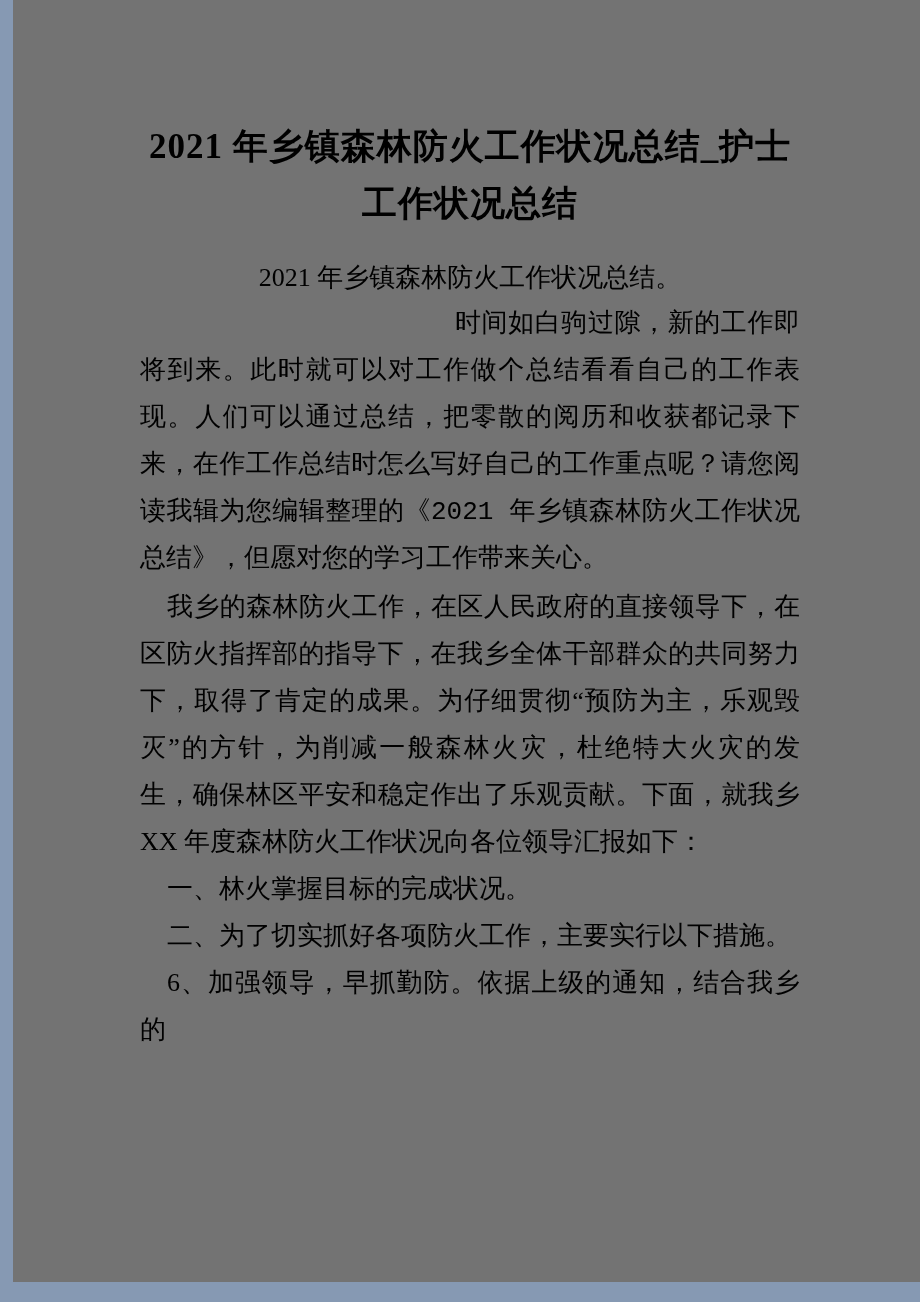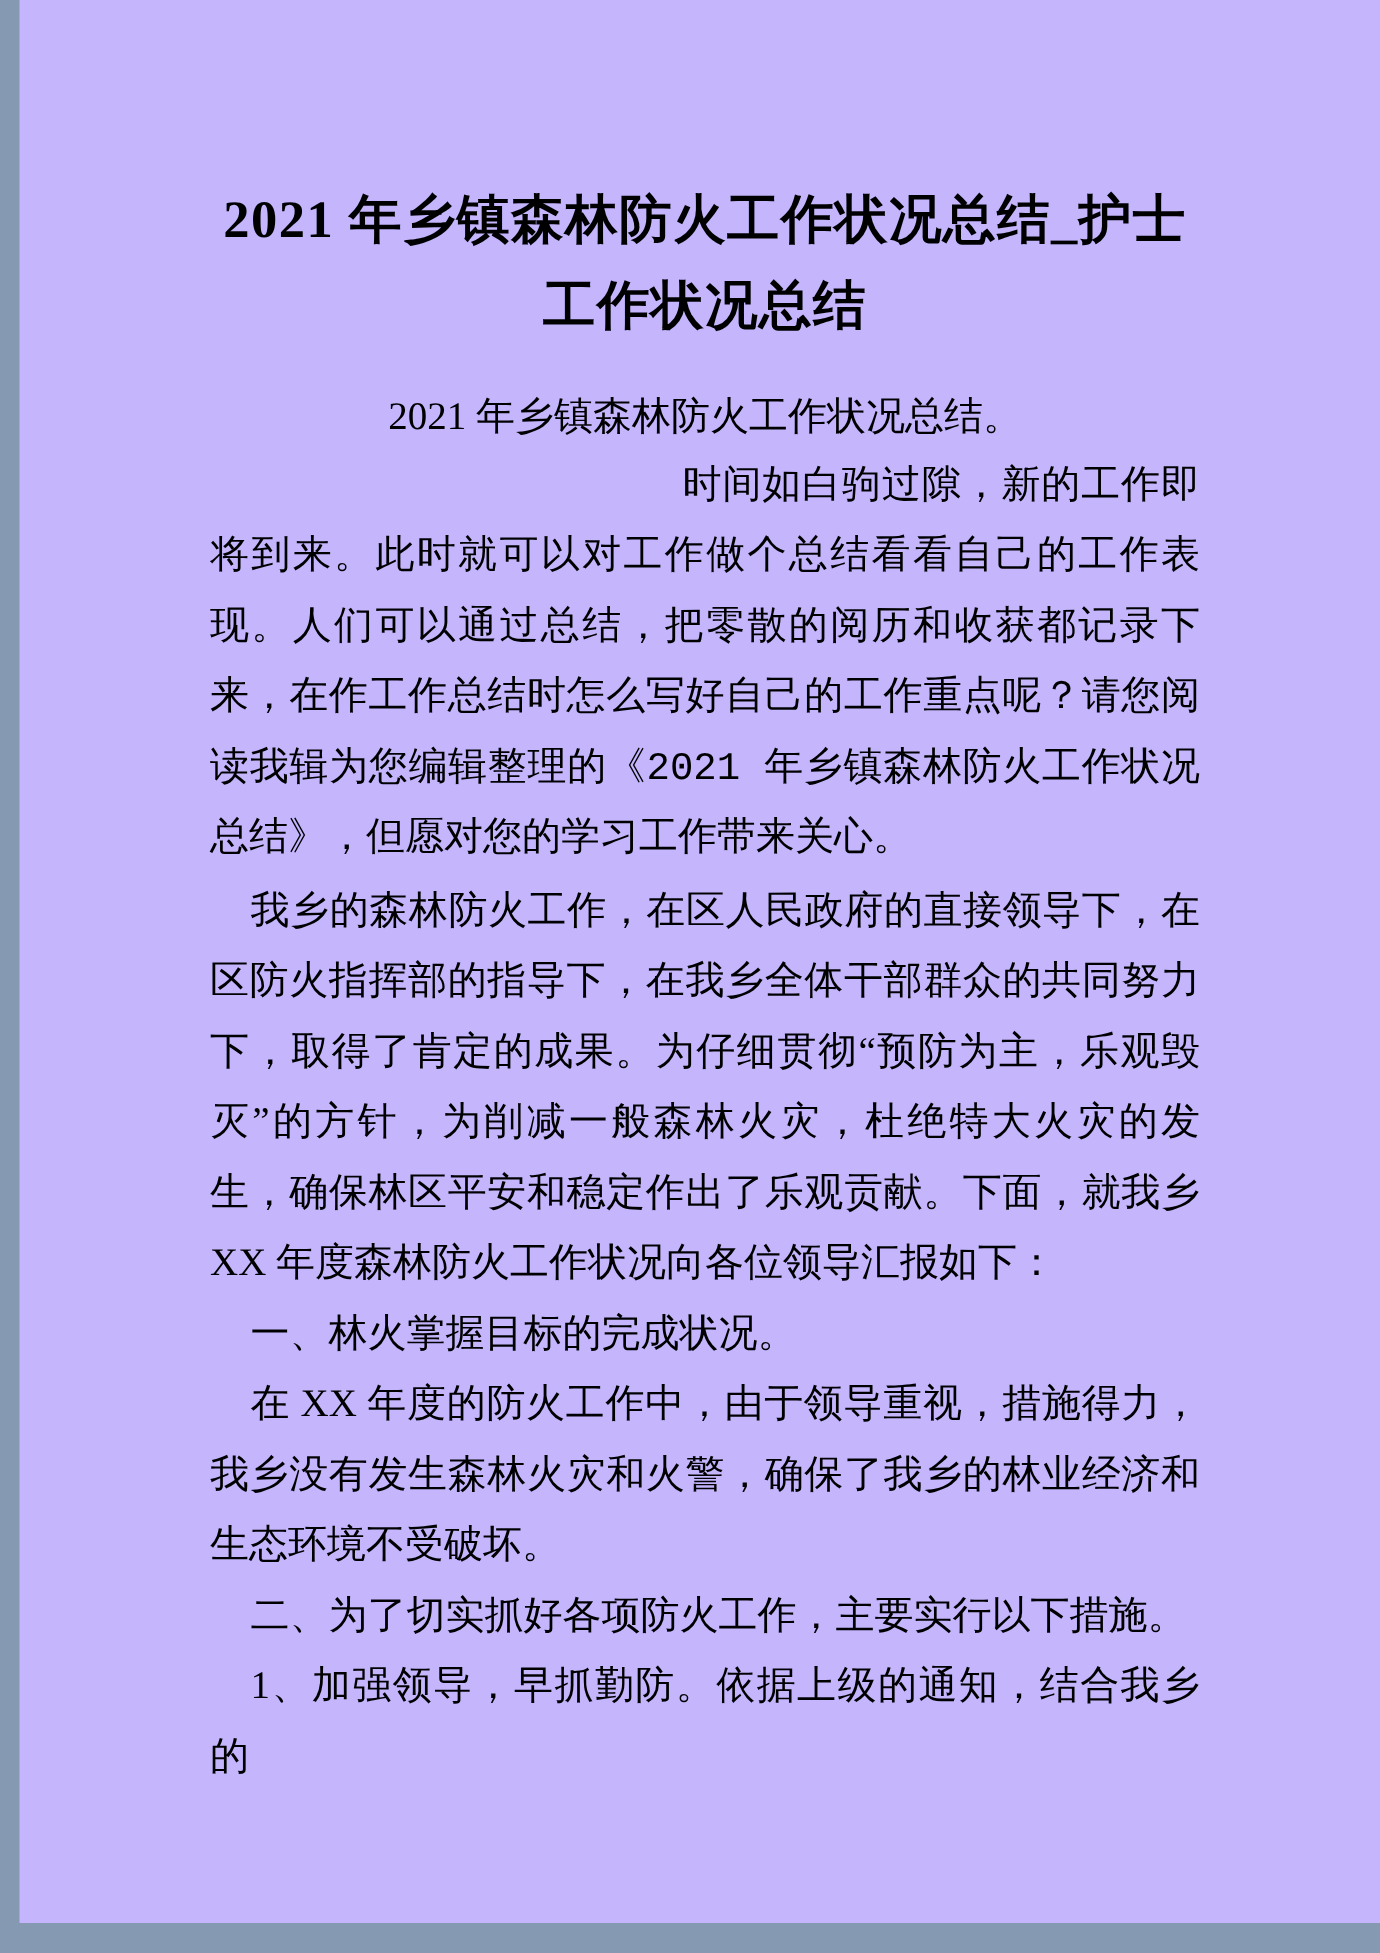--- a/index.html
+++ b/index.html
@@ -62,28 +62,27 @@
     text-indent: 315px;
     font-family: Liberation Mono, monospace;
   }
   .content p.indent {
     text-indent: 27px;
   }
 </style>
 </head>
 <body>
 
-<div class="page" style="background: #c4b5fd; color: rgb(0, 0, 0);">
+<div class="page" style="background: #737373; color: rgb(0, 0, 0);">
   <div class="left-border-bar" style="background: rgb(134, 153, 179);"></div>
   <div class="bottom-border-bar" style="background: rgb(134, 153, 179);"></div>
   <div class="content">
     <h1 class="doc-title">2021 年乡镇森林防火工作状况总结_护士工作状况总结</h1>
     <div id="paragraph-container">
         <p class="center">2021 年乡镇森林防火工作状况总结。</p>
         <p class="deep-indent">时间如白驹过隙，新的工作即将到来。此时就可以对工作做个总结看看自己的工作表现。人们可以通过总结，把零散的阅历和收获都记录下来，在作工作总结时怎么写好自己的工作重点呢？请您阅读我辑为您编辑整理的《2021 年乡镇森林防火工作状况总结》，但愿对您的学习工作带来关心。</p>
         <p class="indent">我乡的森林防火工作，在区人民政府的直接领导下，在区防火指挥部的指导下，在我乡全体干部群众的共同努力下，取得了肯定的成果。为仔细贯彻“预防为主，乐观毁灭”的方针，为削减一般森林火灾，杜绝特大火灾的发生，确保林区平安和稳定作出了乐观贡献。下面，就我乡 XX 年度森林防火工作状况向各位领导汇报如下：</p>
         <p class="indent">一、林火掌握目标的完成状况。</p>
-        <p class="indent">在 XX 年度的防火工作中，由于领导重视，措施得力，我乡没有发生森林火灾和火警，确保了我乡的林业经济和生态环境不受破坏。</p>
         <p class="indent">二、为了切实抓好各项防火工作，主要实行以下措施。</p>
-        <p class="indent">1、加强领导，早抓勤防。依据上级的通知，结合我乡的</p>
+        <p class="indent">6、加强领导，早抓勤防。依据上级的通知，结合我乡的</p>
       </div>
   </div>
 </div>
 
 </body></html>

